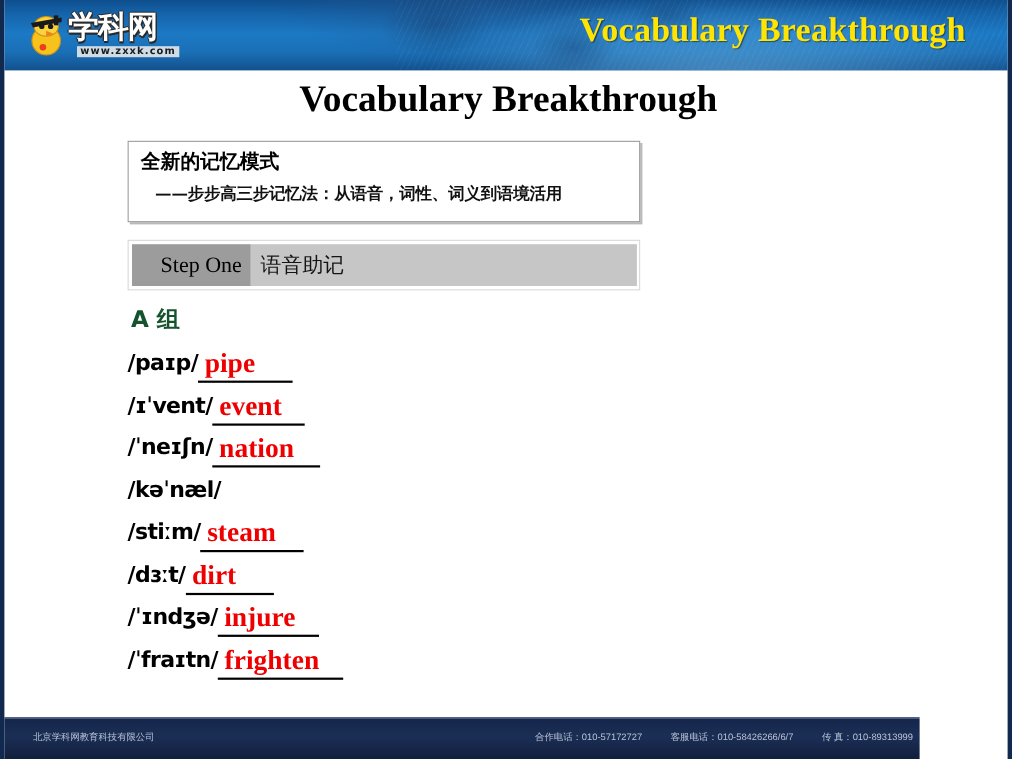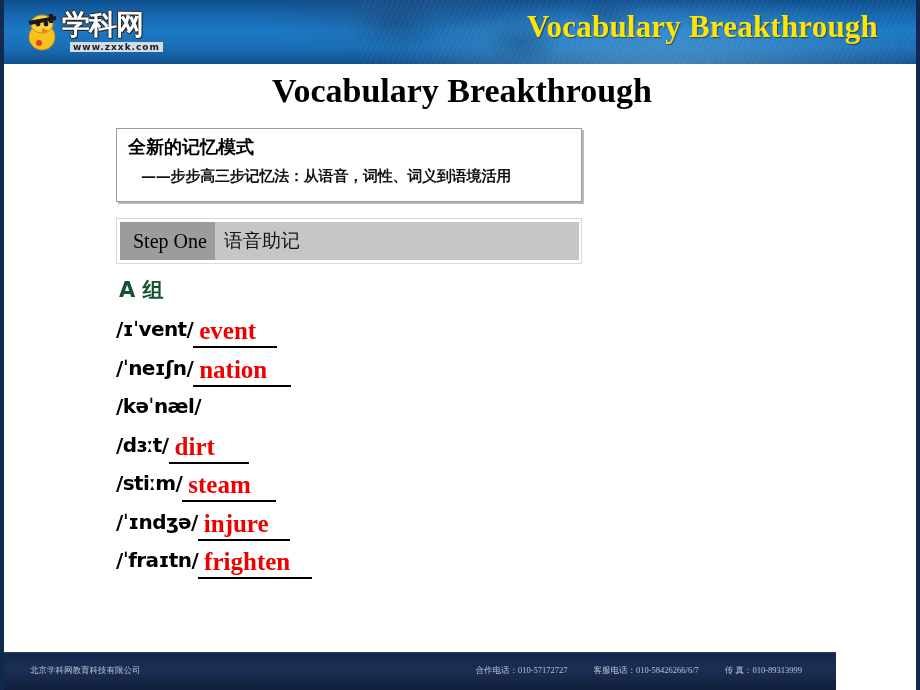--- a/index.html
+++ b/index.html
@@ -173,21 +173,21 @@
     height: 38px;
     align-items: stretch;
   }
   .step-label {
     background: #9c9c9c;
     color: #000000;
     font-family: "Liberation Serif", serif;
     font-size: 20px;
     display: flex;
     align-items: center;
-    padding: 0 8px 0 13px;
+    padding: 0 8px 0 26px;
     white-space: nowrap;
   }
   .step-text {
     background: #c6c6c6;
     flex: 1;
     display: flex;
     align-items: center;
     padding-left: 9px;
     font-family: "DejaVu Sans", sans-serif;
     font-size: 19px;
@@ -259,24 +259,24 @@
     position: absolute;
     left: 30px; top: 12px;
     font-family: "DejaVu Sans", sans-serif;
     font-size: 8.5px;
     color: #cfd8ea;
     white-space: nowrap;
     opacity: 0.88;
   }
   .footer-right {
     position: absolute;
-    right: 34px; top: 12px;
+    right: 6px; top: 12px;
     display: flex;
     gap: 26px;
-    font-family: Liberation Serif, serif;
+    font-family: Liberation Sans, sans-serif;
     font-size: 8.5px;
     color: #cfd8ea;
     white-space: nowrap;
     opacity: 0.88;
   }
 </style>
 </head>
 <body>
 
 <div class="slide">
@@ -312,25 +312,26 @@
   <div class="step-wrap">
     <div class="step-row">
       <div class="step-label">Step One</div>
       <div class="step-text">语音助记</div>
     </div>
   </div>
 
   <div class="group-heading">A 组</div>
 
   <div class="word-list" id="word-list">
+      <div class="word-row"><span class="phonetic">/paɪp/</span><span class="blank" style="width: 86px;"><span class="answer" style="color: rgb(238, 0, 0);">pipe</span></span></div>
       <div class="word-row"><span class="phonetic">/ɪˈvent/</span><span class="blank" style="width: 84px;"><span class="answer" style="color: rgb(238, 0, 0);">event</span></span></div>
       <div class="word-row"><span class="phonetic">/ˈneɪʃn/</span><span class="blank" style="width: 98px;"><span class="answer" style="color: rgb(238, 0, 0);">nation</span></span></div>
       <div class="word-row"><span class="phonetic">/kəˈnæl/</span></div>
+      <div class="word-row"><span class="phonetic">/stiːm/</span><span class="blank" style="width: 94px;"><span class="answer" style="color: rgb(238, 0, 0);">steam</span></span></div>
       <div class="word-row"><span class="phonetic">/dɜːt/</span><span class="blank" style="width: 80px;"><span class="answer" style="color: rgb(238, 0, 0);">dirt</span></span></div>
-      <div class="word-row"><span class="phonetic">/stiːm/</span><span class="blank" style="width: 94px;"><span class="answer" style="color: rgb(238, 0, 0);">steam</span></span></div>
       <div class="word-row"><span class="phonetic">/ˈɪndʒə/</span><span class="blank" style="width: 92px;"><span class="answer" style="color: rgb(238, 0, 0);">injure</span></span></div>
       <div class="word-row"><span class="phonetic">/ˈfraɪtn/</span><span class="blank" style="width: 114px;"><span class="answer" style="color: rgb(238, 0, 0);">frighten</span></span></div>
     </div>
 
   <div class="footer">
     <div class="footer-left">北京学科网教育科技有限公司</div>
     <div class="footer-right" id="footer-contacts">
         <span>合作电话：010-57172727</span>
         <span>客服电话：010-58426266/6/7</span>
         <span>传  真：010-89313999</span>

